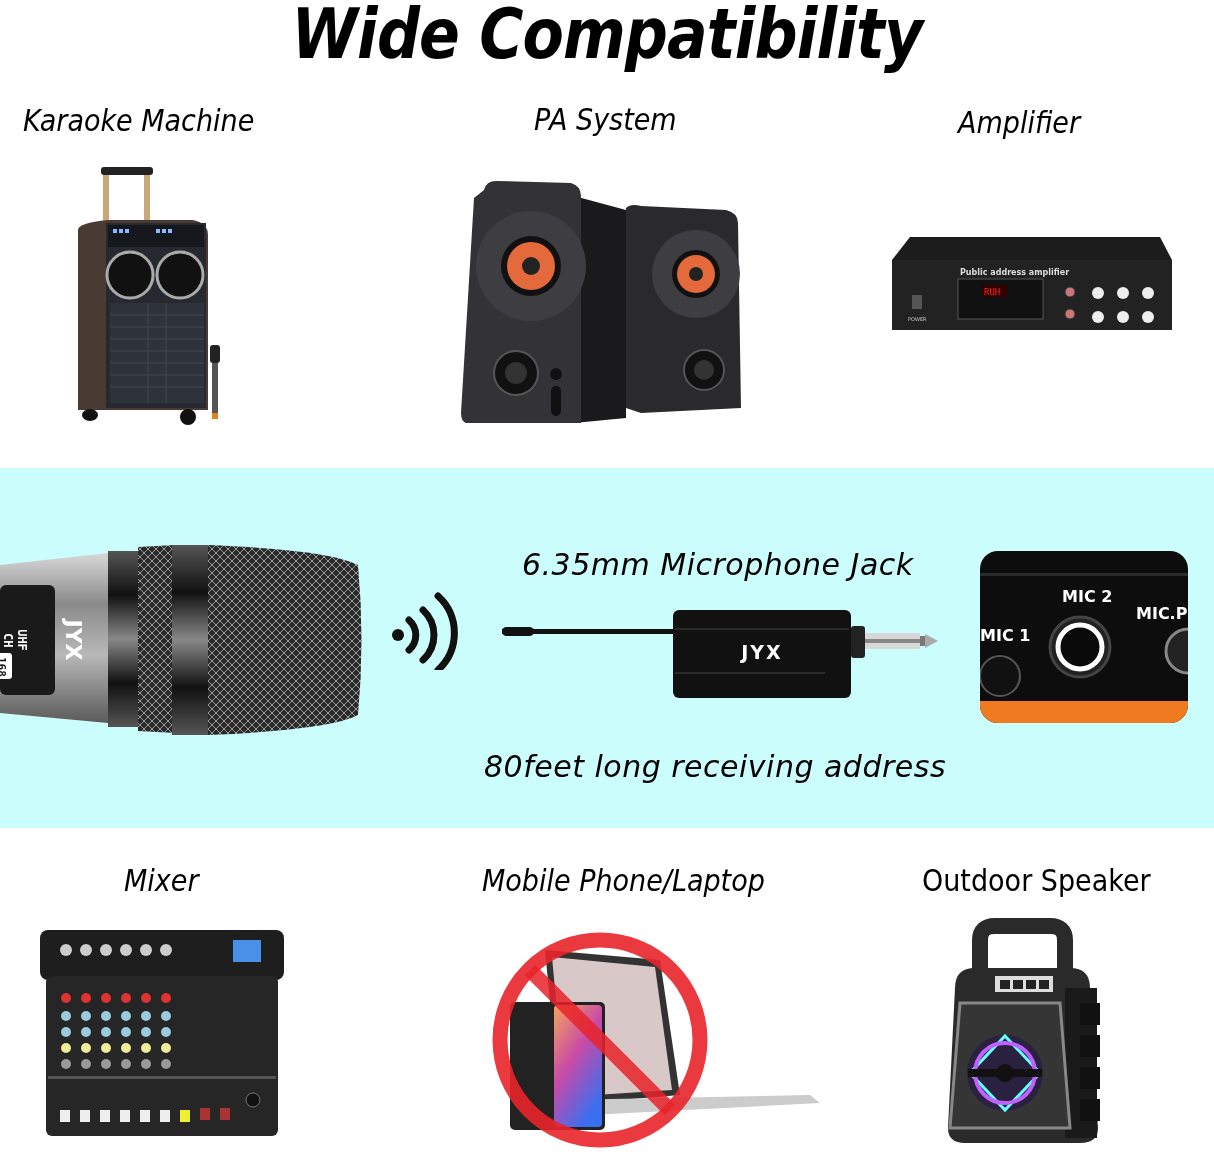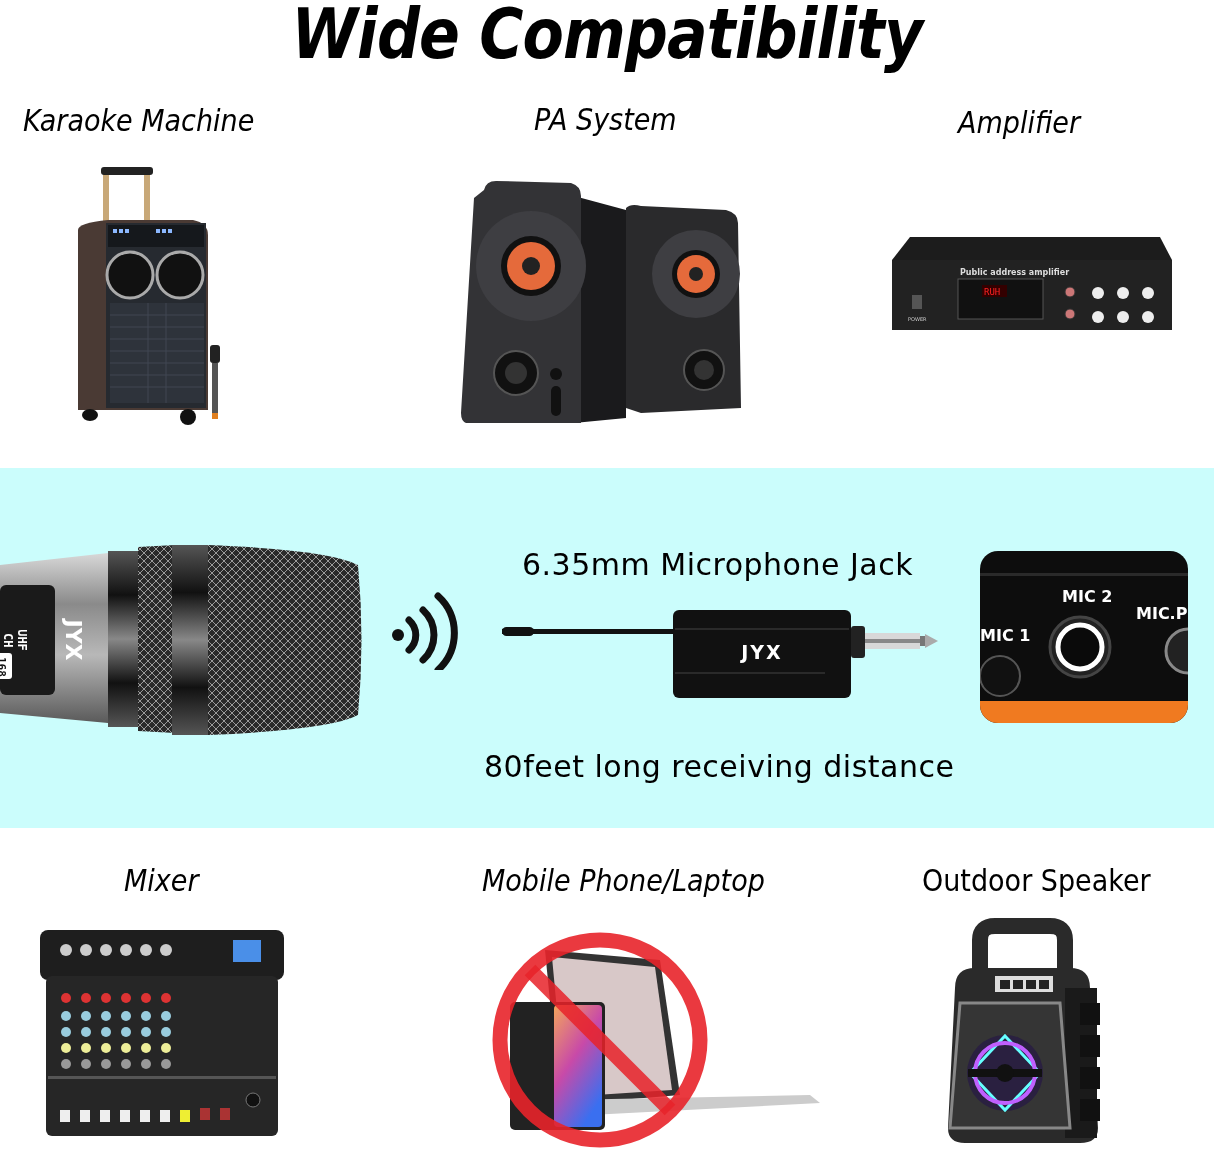--- a/index.html
+++ b/index.html
@@ -2,21 +2,21 @@
 <html><head>
 <meta charset="utf-8">
 <style>
   html,body{margin:0;padding:0;background:#fff;}
   body{width:1214px;height:1159px;position:relative;overflow:hidden;font-family:"DejaVu Sans",sans-serif;color:#000;}
   .abs{position:absolute;}
   .title{left:0;top:0;width:1214px;text-align:center;font-size:70px;font-weight:bold;font-style:italic;line-height:72px;letter-spacing:-1px;transform:scaleX(0.86);transform-origin:center top;top:-2px;}
   .label{font-style:italic;font-size:30px;line-height:34px;white-space:nowrap;transform:scaleX(0.9);transform-origin:left top;}
   .label.up{font-style:normal;}
   .band{left:0;top:468px;width:1214px;height:360px;background:#cbfdfc;}
-  .band-label{font-size:30px;line-height:34px;white-space:nowrap;letter-spacing:0.5px;}
+  .band-label{font-style:italic;font-size:30px;line-height:34px;white-space:nowrap;letter-spacing:0.5px;}
   svg{display:block;}
 </style>
 </head>
 <body>
 
 <div class="abs title">Wide Compatibility</div>
 
 <div class="abs label" style="left:23px;top:104px;">Karaoke Machine</div>
 <div class="abs label" style="left:534px;top:103px;">PA System</div>
 <div class="abs label" style="left:958px;top:106px;">Amplifier</div>
@@ -170,21 +170,21 @@
     <rect x="175" y="64" width="150" height="2" fill="#2a2a2a"></rect>
     <rect x="351" y="18" width="14" height="32" rx="3" fill="#222"></rect>
     <rect x="365" y="25" width="55" height="16" fill="#d8d8d8"></rect>
     <rect x="365" y="31" width="55" height="4" fill="#888"></rect>
     <rect x="420" y="28" width="5" height="10" fill="#777"></rect>
     <path d="M425 26 L438 33 L425 40 Z" fill="#aaa"></path>
     <text x="262" y="51" text-anchor="middle" fill="#fff" font-size="19" font-weight="bold" letter-spacing="2" font-family="DejaVu Sans, sans-serif">JYX</text>
   </svg>
 </div>
 
-<div class="abs band-label" style="left:484px;top:750px;">80feet long receiving distance</div>
+<div class="abs band-label" style="left:484px;top:750px;">80feet long receiving address</div>
 
 <div class="abs" style="left:980px;top:551px;">
   <svg width="208" height="172" viewBox="0 0 208 172">
     <defs>
         <clipPath id="rc">
           <rect x="0" y="0" width="208" height="172" rx="18"></rect>
         </clipPath>
       </defs>
     <g clip-path="url(#rc)">
       <rect x="0" y="0" width="208" height="172" fill="#0d0d0d"></rect>

